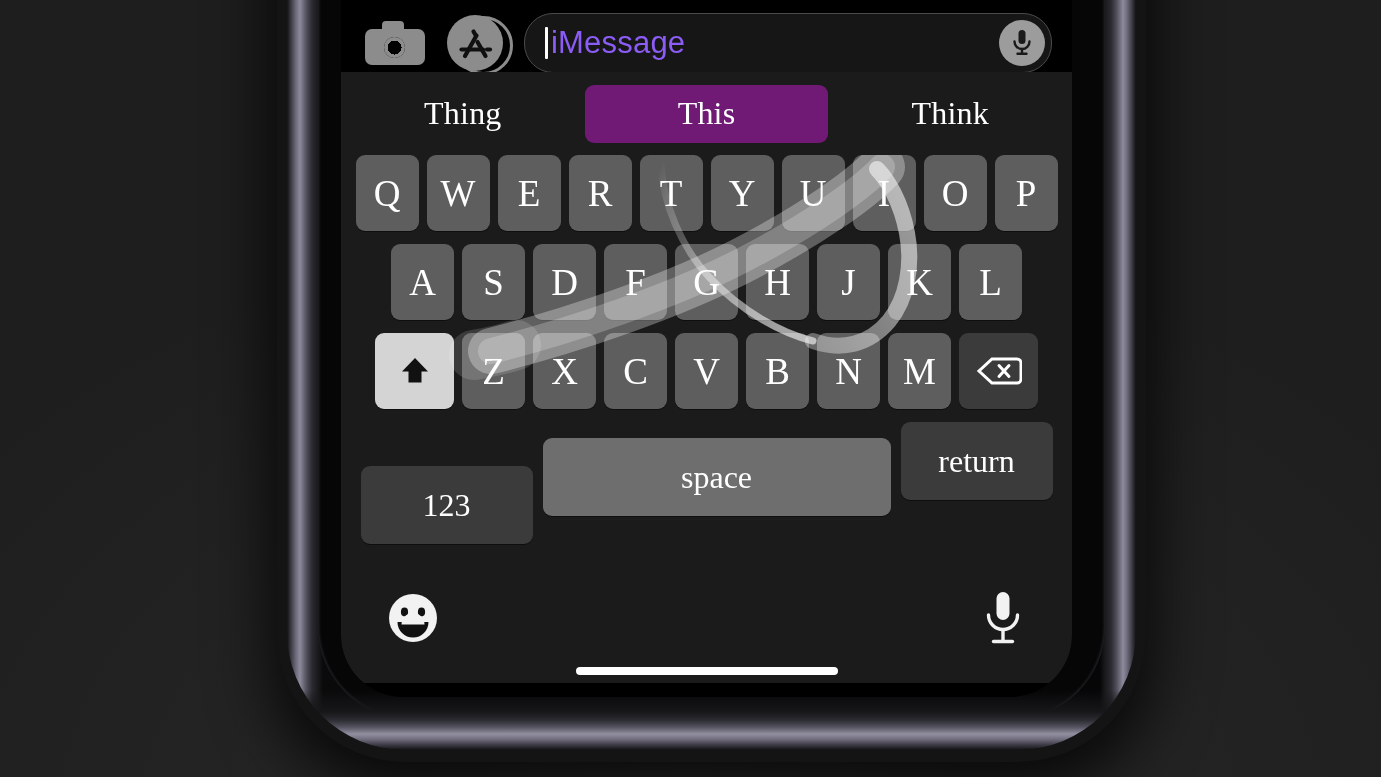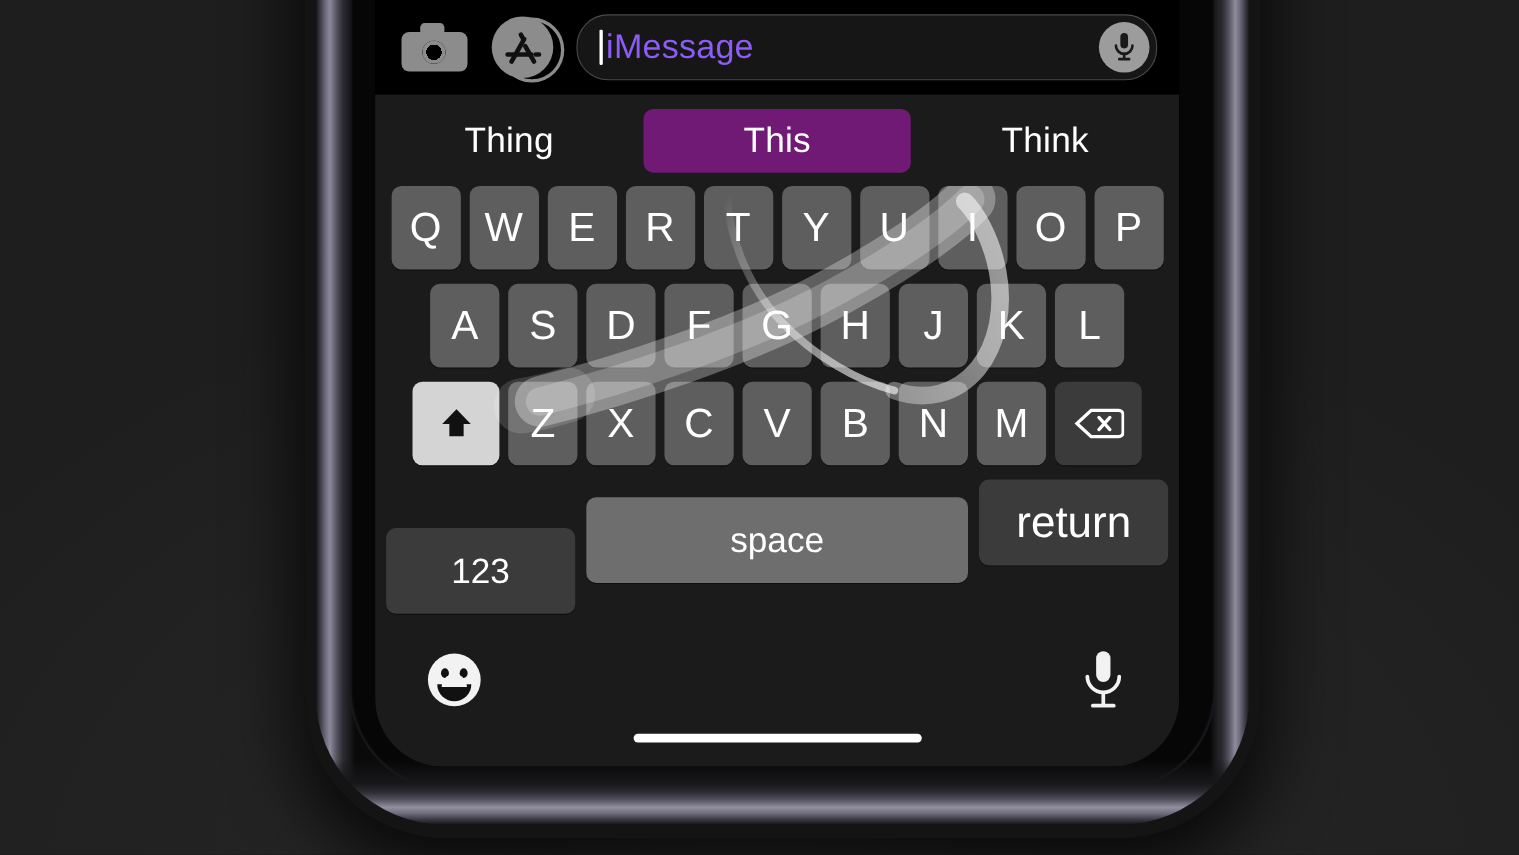--- a/index.html
+++ b/index.html
@@ -115,21 +115,21 @@
   #placeholder{
     margin-left:3px;color:#8b5cf6;font-size:31px;letter-spacing:.2px;
   }
   #field-mic{
     position:absolute;right:6px;top:6px;width:46px;height:46px;border-radius:50%;
     background:#9c9c9c;display:flex;align-items:center;justify-content:center;
   }
 
   
   #keyboard{
-    position:absolute;left:0;top:86px;width:100%;height:611px;background:#1b1b1b;
+    position:absolute;left:0;top:72px;width:100%;height:611px;background:#1b1b1b;font-family:Liberation Serif, serif;
   }
   
   #prediction-bar{
     position:relative;height:83px;display:flex;align-items:center;
   }
   .pred{
     flex:1 1 0;height:58px;display:flex;align-items:center;justify-content:center;
     color:#ffffff;font-size:32px;letter-spacing:.2px;border-radius:9px;
   }
   .pred.selected{background:#701a75;}
@@ -146,21 +146,21 @@
     box-shadow:0 1px 0 rgba(0,0,0,.45);
     position:relative;
   }
   .key.wide{width:79px;background:#3b3b3b;}
   .key.shift{background:#d4d4d4;}
   .key.dark{background:#3b3b3b;}
   
   .krow.r4 .key{height:78px;}
   .key.num{width:172px;background:#3b3b3b;font-size:32px;margin-top:44px;}
   .key.space{width:348px;background:#6e6e6e;font-size:32px;margin:16px 6px;}
-  .key.ret{width:172px;background:#3b3b3b;font-size:40px;}
+  .key.ret{width:152px;background:#3b3b3b;font-size:32px;}
 
   
   #swipe{position:absolute;left:0;top:83px;width:731px;height:300px;pointer-events:none;}
 
   
   #bottom-bar{
     position:absolute;left:0;bottom:0;width:100%;height:120px;
   }
   #emoji-btn{
     position:absolute;left:45px;top:14px;width:54px;height:54px;

